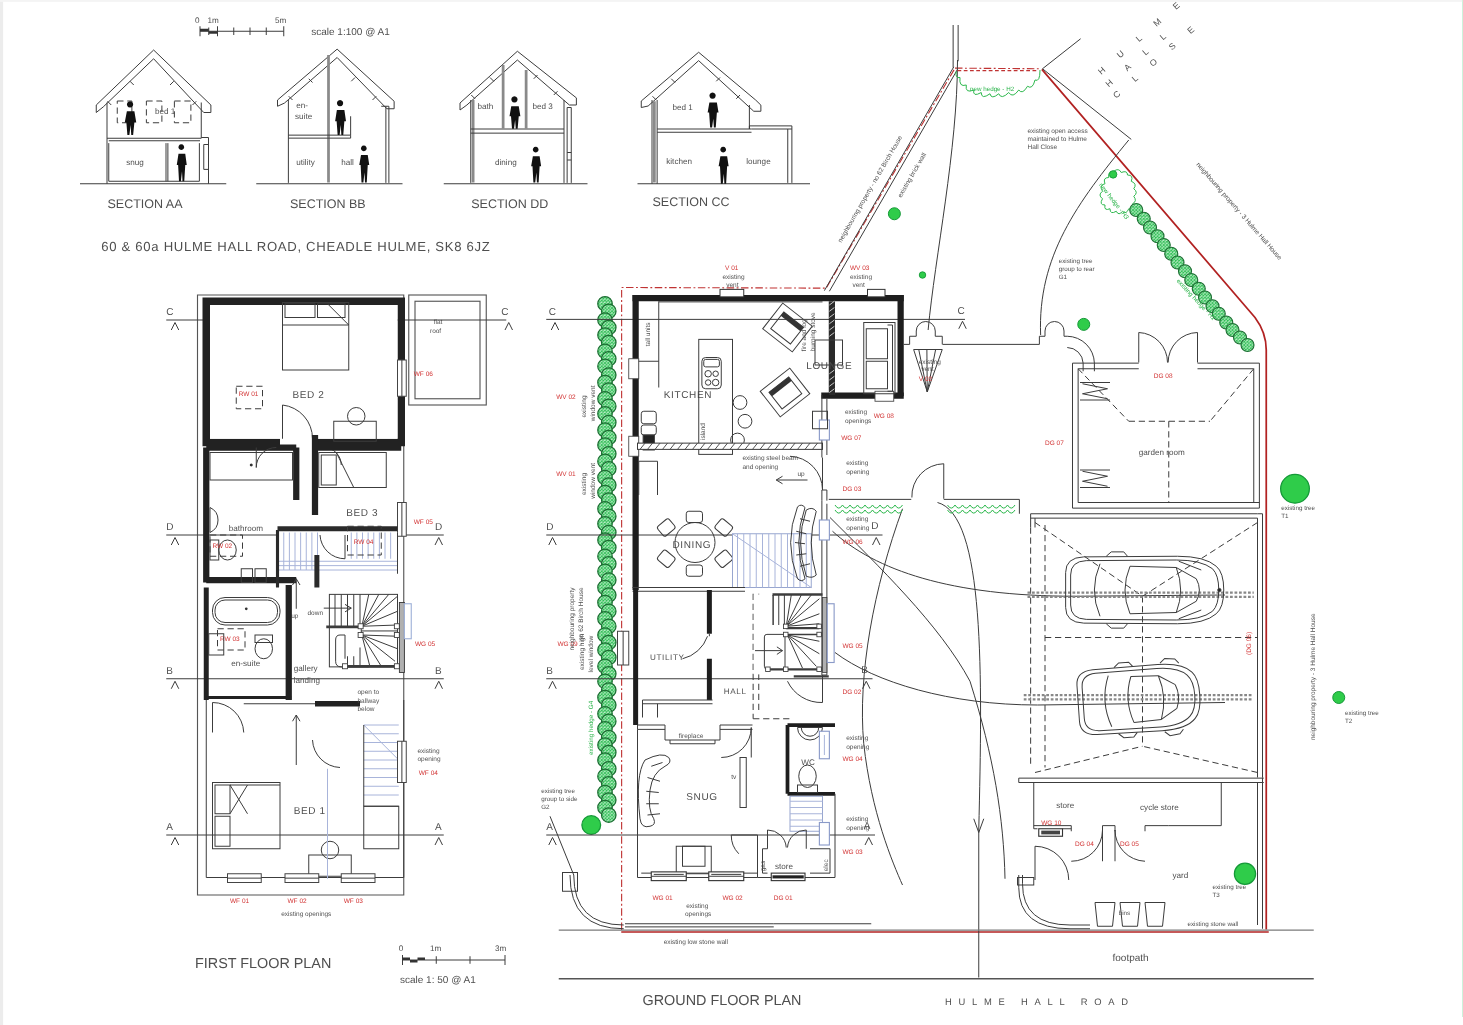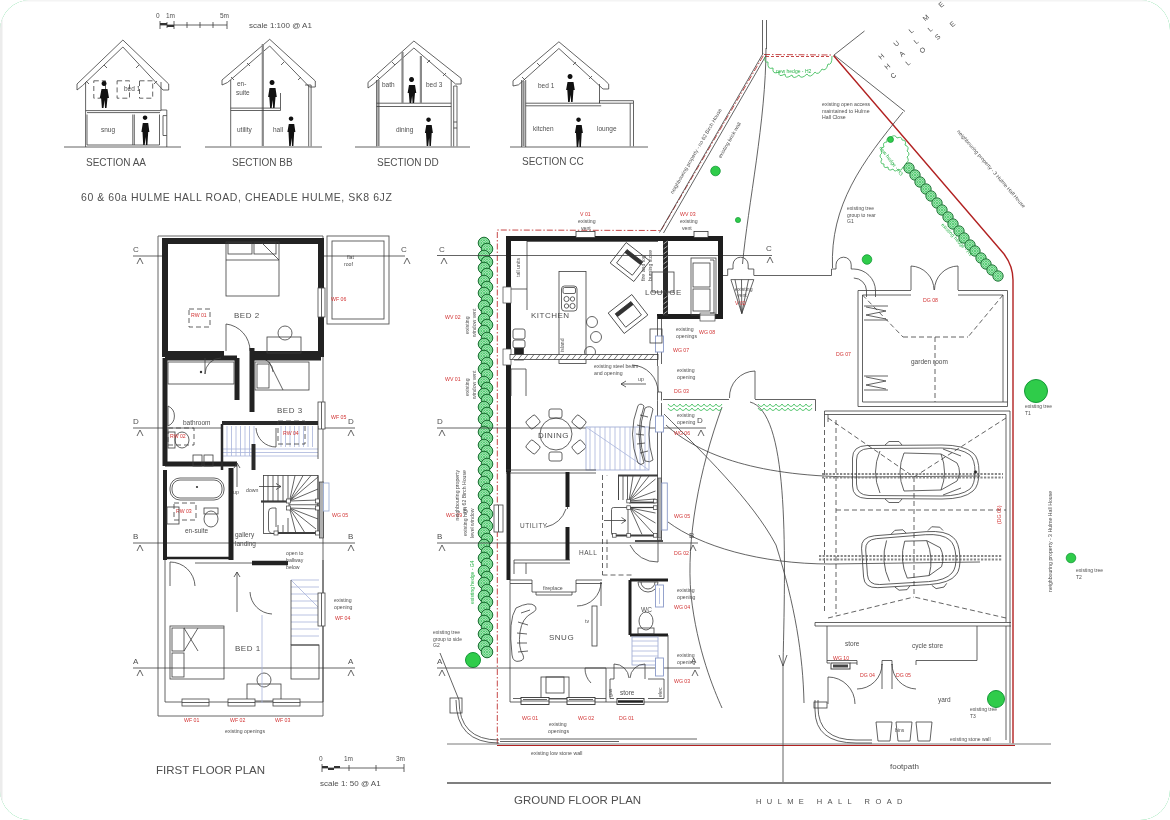--- a/index.html
+++ b/index.html
@@ -1,16 +1,16 @@
 <!DOCTYPE html>
 <html><head>
 <meta charset="utf-8">
 <style>
   html,body{margin:0;padding:0;background:#fff;}
-  #page{width:1170px;height:820px;position:relative;background:#22c55e;overflow:hidden;border-radius:30px;}
+  #page{width:1170px;height:820px;position:relative;background:#22c55e;overflow:hidden;}
   svg{position:absolute;top:0;left:0;}
   .ln{stroke:#3c3c3c;stroke-width:0.8;fill:none;}
   .thin{stroke:#555;stroke-width:0.9;fill:none;}
   .gry{stroke:#8a8a8a;stroke-width:2.2;fill:none;}
   .red{stroke:#c03333;stroke-width:0.9;fill:none;}
   .blu{stroke:#a8b4da;stroke-width:0.8;fill:none;}
   .grn{stroke:#2db84d;stroke-width:0.8;fill:none;}
   text{font-family:"Liberation Sans",sans-serif;fill:#4f4f4f;}
   .t6{font-size:5.2px;}
   .t7{font-size:6.5px;}

